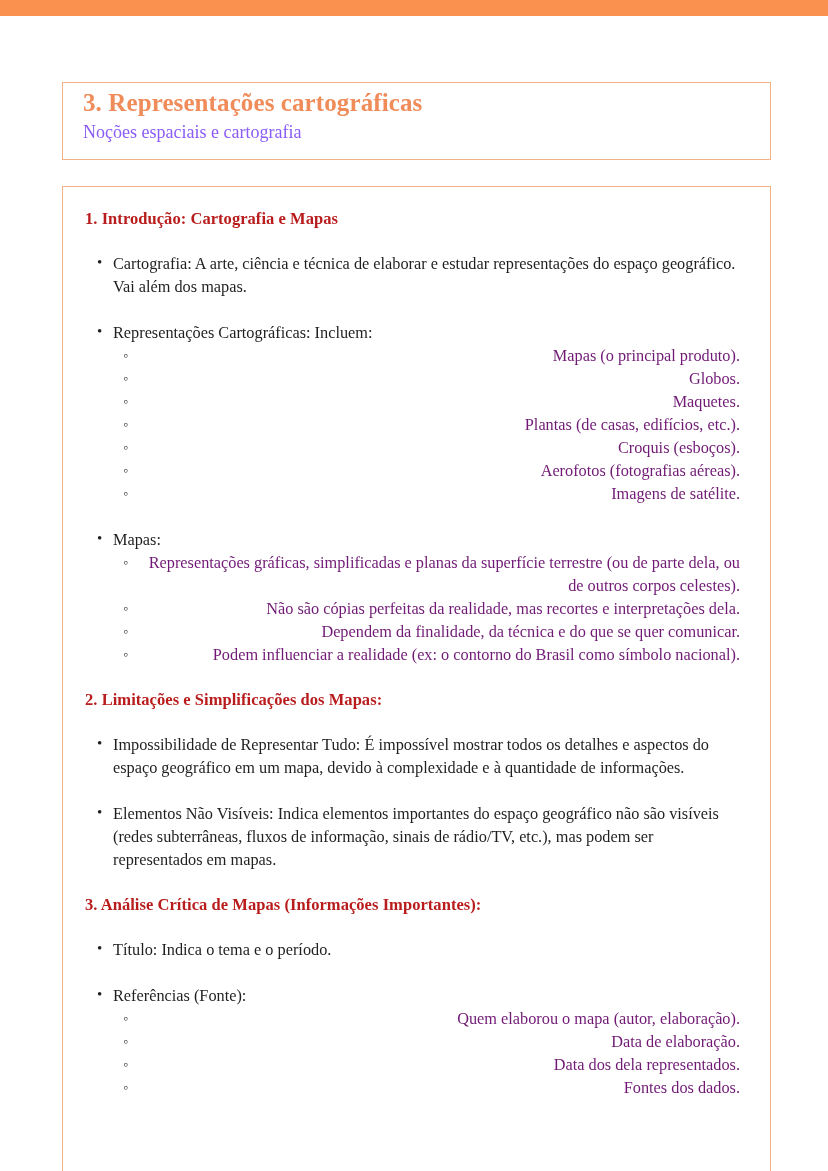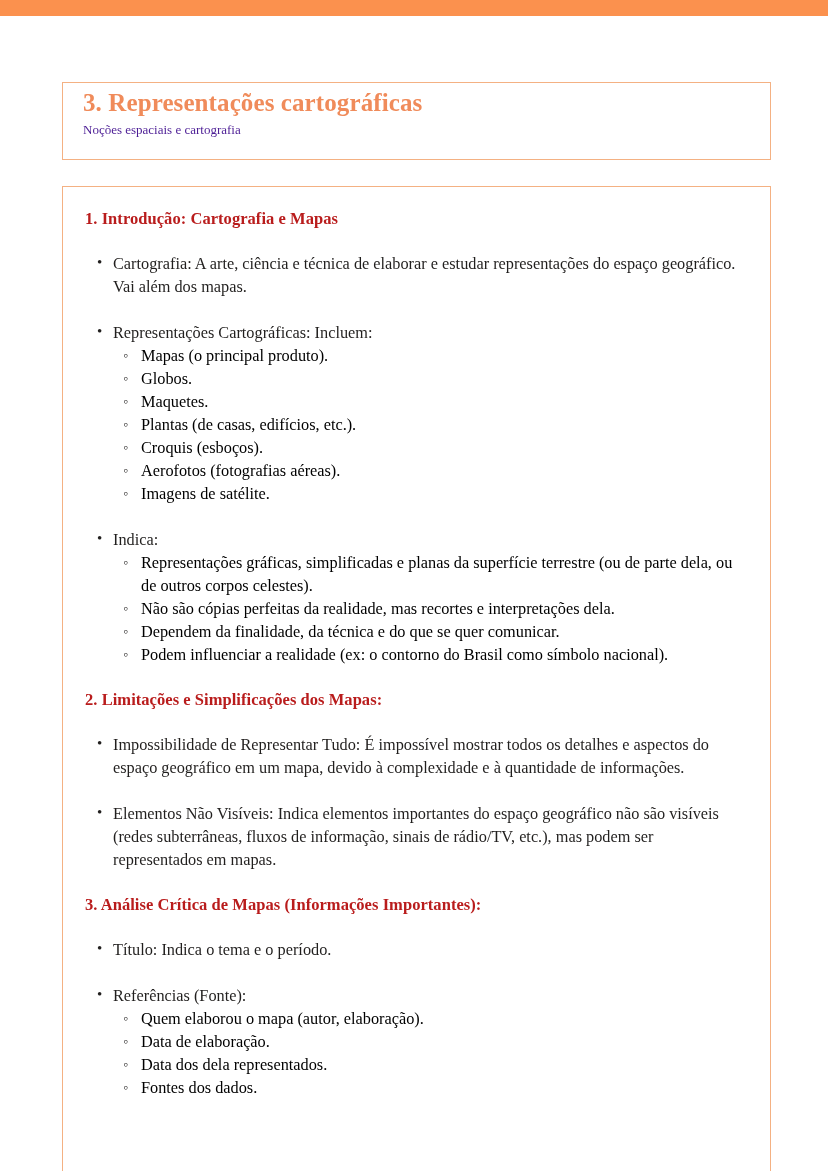--- a/index.html
+++ b/index.html
@@ -53,22 +53,22 @@
     font-weight: 700;
     color: #f08b5a;
     letter-spacing: 0.1px;
     white-space: nowrap;
   }
 
   .doc-subtitle {
     position: absolute;
     left: 20px;
     top: 39px;
-    font-size: 13px;
-    color: #4c1d95;
+    font-size: 18px;
+    color: #8b5cf6;
     white-space: nowrap;
   }
 
   
   .body-frame {
     position: absolute;
     left: 62px;
     top: 170px;           
     width: 709px;
     height: 985px;        
@@ -120,21 +120,22 @@
     list-style: none;
     margin: 0;
     padding: 0;
   }
 
   ul.lvl2 > li {
     position: relative;
     padding-left: 28px;
     font-size: 16.3px;
     line-height: 23px;
-    color: #000000;
+    color: #701a75;
+    text-align: right;
   }
 
   ul.lvl2 > li::before {
     content: "\25E6";
     position: absolute;
     left: 10px;
     top: 0;
     font-size: 14px;
     color: #211f1e;
     line-height: 23px;
@@ -167,21 +168,21 @@
               <li>Mapas (o principal produto).</li>
               <li>Globos.</li>
               <li>Maquetes.</li>
               <li>Plantas (de casas, edifícios, etc.).</li>
               <li>Croquis (esboços).</li>
               <li>Aerofotos (fotografias aéreas).</li>
               <li>Imagens de satélite.</li>
             </ul>
           </li>
           <li>
-            <span class="txt">Indica:</span>
+            <span class="txt">Mapas:</span>
             <ul class="lvl2">
               <li>Representações gráficas, simplificadas e planas da superfície terrestre (ou de parte dela, ou de outros corpos celestes).</li>
               <li>Não são cópias perfeitas da realidade, mas recortes e interpretações dela.</li>
               <li>Dependem da finalidade, da técnica e do que se quer comunicar.</li>
               <li>Podem influenciar a realidade (ex: o contorno do Brasil como símbolo nacional).</li>
             </ul>
           </li>
         </ul>
         <div class="section-heading">2. Limitações e Simplificações dos Mapas:</div>
         <ul class="lvl1">

